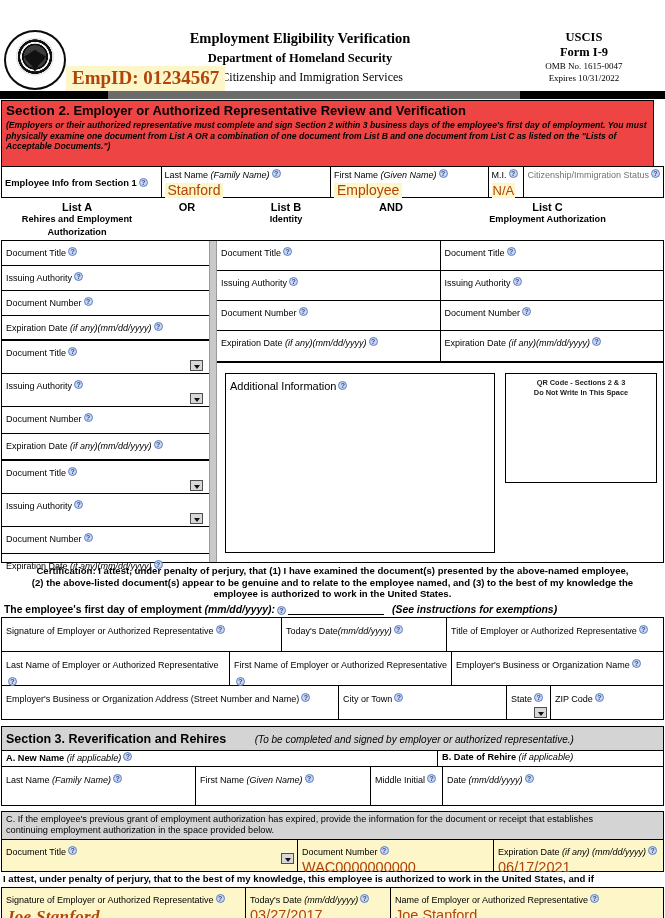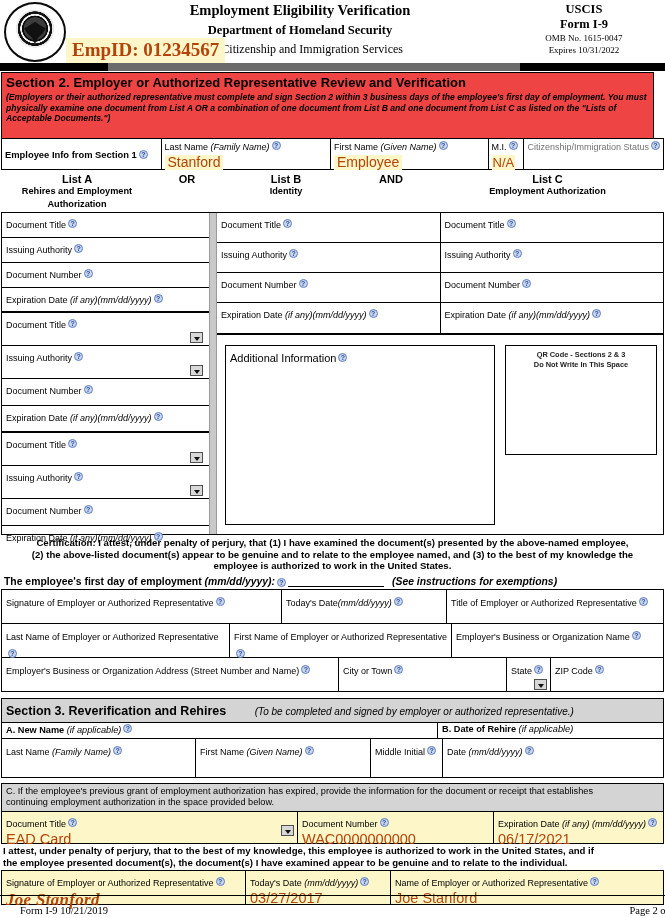--- a/index.html
+++ b/index.html
@@ -9,21 +9,21 @@
     background: #ffffff;
     font-family: "Liberation Sans", sans-serif;
     color: #000;
     position: relative;
     overflow: hidden;
     -webkit-font-smoothing: none;
   }
   .page { position: relative; width: 665px; height: 918px; }
 
   
-  .hdr { position:relative; height:63px; }
+  .hdr { position:relative; height:63px;margin-top:28px; }
   .seal {
     position:absolute; left:4px; top:2px; width:62px; height:60px;
     border-radius:50%;
     background:
       radial-gradient(circle at 50% 44%, #3c3c3c 0 26%, #0d0d0d 27% 30%, #f2f2f2 31% 34%, #111 35% 40%, #e9e9e9 41% 44%, #ffffff 45% 100%);
     border:2px solid #0b0b0b;
     overflow:hidden;
   }
   .seal:after{
     content:"";
@@ -450,37 +450,35 @@
   </div>
 
   <div class="s3c">
     <div class="s3c-txt">
       <div>C. If the employee's previous grant of employment authorization has expired, provide the information for the document or receipt that establishes</div>
       <div>continuing employment authorization in the space provided below.</div>
     </div>
     <div class="s3c-fields">
       <div class="c" style="width:296px;">
         <span class="lbl">Document Title</span><span class="q">?</span>
-        <div class="v">EAD Card</div>
         <span class="selarrow" style="right:3px;bottom:7px;"></span>
       </div>
       <div class="c" style="width:196px;">
         <span class="lbl">Document Number</span><span class="q">?</span>
         <div class="v">WAC0000000000</div>
       </div>
       <div class="c" style="flex:1;">
         <span class="lbl"><span>Expiration Date </span><i>(if any) (mm/dd/yyyy)</i></span><span class="q">?</span>
         <div class="v">06/17/2021</div>
       </div>
     </div>
   </div>
 
   <div class="attest">
     <div>I attest, under penalty of perjury, that to the best of my knowledge, this employee is authorized to work in the United States, and if</div>
-    <div>the employee presented document(s), the document(s) I have examined appear to be genuine and to relate to the individual.</div>
   </div>
 
   <div class="s3sig">
     <div class="c" style="width:244px;">
       <span class="lbl">Signature of Employer or Authorized Representative</span><span class="q">?</span>
       <div class="script">Joe Stanford</div>
     </div>
     <div class="c" style="width:145px;">
       <span class="lbl"><span>Today's Date </span><i>(mm/dd/yyyy)</i></span><span class="q">?</span>
       <div class="v">03/27/2017</div>

